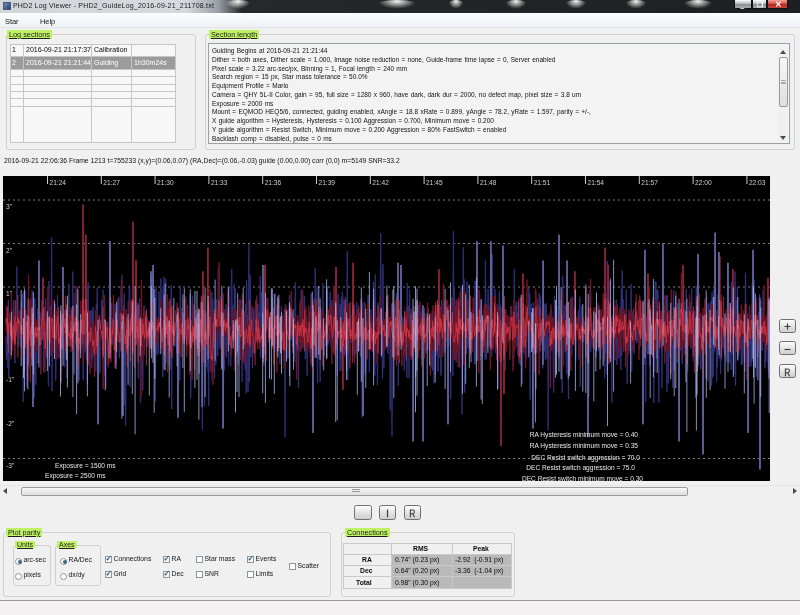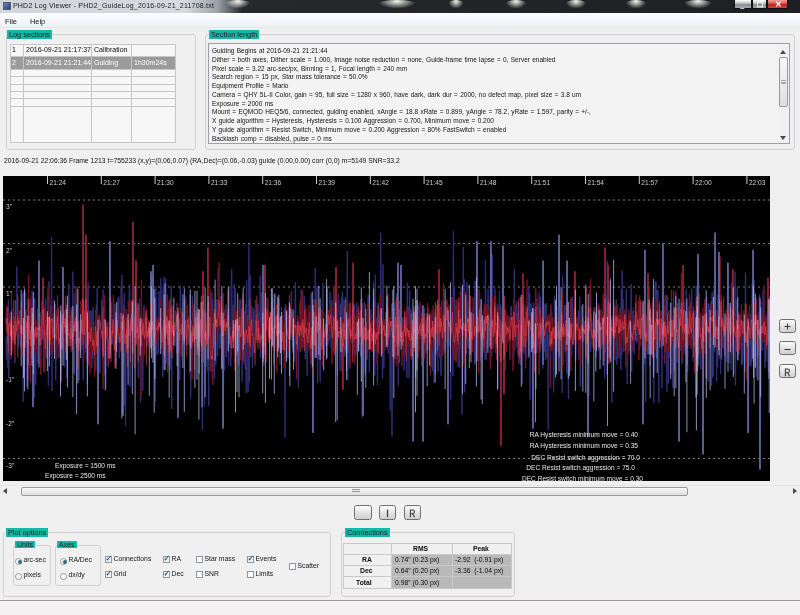--- a/index.html
+++ b/index.html
@@ -22,21 +22,21 @@
 #bcls { left:767px; width:21px; background:linear-gradient(#f4a29a,#d6544a 45%,#b5271c 50%,#c4473c); }
 .wg { position:absolute; font-size:8px; color:#fff; font-weight:bold; line-height:8px; }
 
 
 #menu { left:0; top:13px; width:800px; height:15px;
   background:linear-gradient(#fcfdfe,#eef1f5); border-bottom:1px solid #e2e5e9; }
 #menu span { position:absolute; top:3.5px; font-size:7.4px; color:#111; }
 
 
 .gbox { position:absolute; border:1px solid #d0d0d0; border-radius:3px; }
-.glab { position:absolute; font-size:7.3px; color:#1d1d1d; background:#14b8a6; padding:0 2px; }
+.glab { position:absolute; font-size:7.3px; color:#1d1d1d; background:#bef264; padding:0 2px;text-decoration:underline; }
 
 
 #tbl { left:10px; top:44px; width:166px; height:99px; background:#f7f7f7; }
 .vl { position:absolute; top:0; width:1px; height:99px; background:#c6c6c6; }
 .hlr { position:absolute; left:0; width:166px; height:1px; background:#c6c6c6; }
 .cell { position:absolute; font-size:7px; color:#0a0a0a; white-space:nowrap; }
 #selrow { position:absolute; left:0; top:12px; width:166px; height:13px; background:#9b9b9b; }
 #selrow .cell { color:#ffffff; }
 
 
@@ -104,22 +104,22 @@
       </div>
   <div id="bmax" class="wbtn">
         <span class="wg" style="left:4px;top:1px;font-size:7px">❐</span>
       </div>
   <div id="bcls" class="wbtn">
         <span class="wg" style="left:7px;top:1px">✕</span>
       </div>
 </div>
 
 <div id="menu" class="abs">
-      <span style="left:5px">File</span>
-      <span style="left:30px">Help</span>
+      <span style="left:5px">Star</span>
+      <span style="left:40px">Help</span>
     </div>
 
 <div class="gbox" style="left:6px;top:34px;width:190px;height:116px"></div>
 <div class="glab" style="left:7px;top:29.5px">Log sections</div>
 
 <div id="tbl" class="abs">
   <div id="selrow">
         <div class="cell" style="left:2px;top:3px">2</div>
     <div class="cell" style="left:16px;top:3px">2016-09-21 21:21:44</div>
     <div class="cell" style="left:84px;top:3px">Guiding</div>
@@ -607,21 +607,21 @@
 
 <div class="sqbtn abs" style="left:353.5px;top:505px;width:18px;height:15px"></div>
 <div class="sqbtn abs" style="left:379px;top:505px;width:17px;height:15px"><svg width="3" height="9" style="margin-top:2.5px">
         <rect x="0.9" y="0.6" width="1.2" height="7.6" fill="#3a3a3a"></rect>
       </svg></div>
 <div class="sqbtn abs" style="left:404px;top:505px;width:17px;height:15px"><svg width="8" height="9" style="margin-top:2.5px">
         <path d="M1.4 8.2V0.9h2.1a1.95 1.95 0 0 1 0 3.9h-2.1M3.7 4.8L5.6 8.2" fill="none" stroke="#3a3a3a" stroke-width="1.05"></path>
       </svg></div>
 
 <div class="gbox" style="left:3px;top:532px;width:328px;height:65px"></div>
-<div class="glab" style="left:6px;top:527.5px">Plot options</div>
+<div class="glab" style="left:6px;top:527.5px">Plot parity</div>
 <div class="gbox" style="left:13px;top:545px;width:38px;height:41px"></div>
 <div class="glab" style="left:15px;top:541px;font-size:7px">Units</div>
 <div class="gbox" style="left:55px;top:545px;width:46px;height:41px"></div>
 <div class="glab" style="left:57px;top:541px;font-size:7px">Axes</div>
 <div class="cb on" style="left:105px;top:556px">
       <span class="tick">✓</span>
     </div>
     <div class="lbl" style="left:113.5px;top:554.5px">Connections</div>
     <div class="cb on" style="left:105px;top:571px">
       <span class="tick">✓</span>

